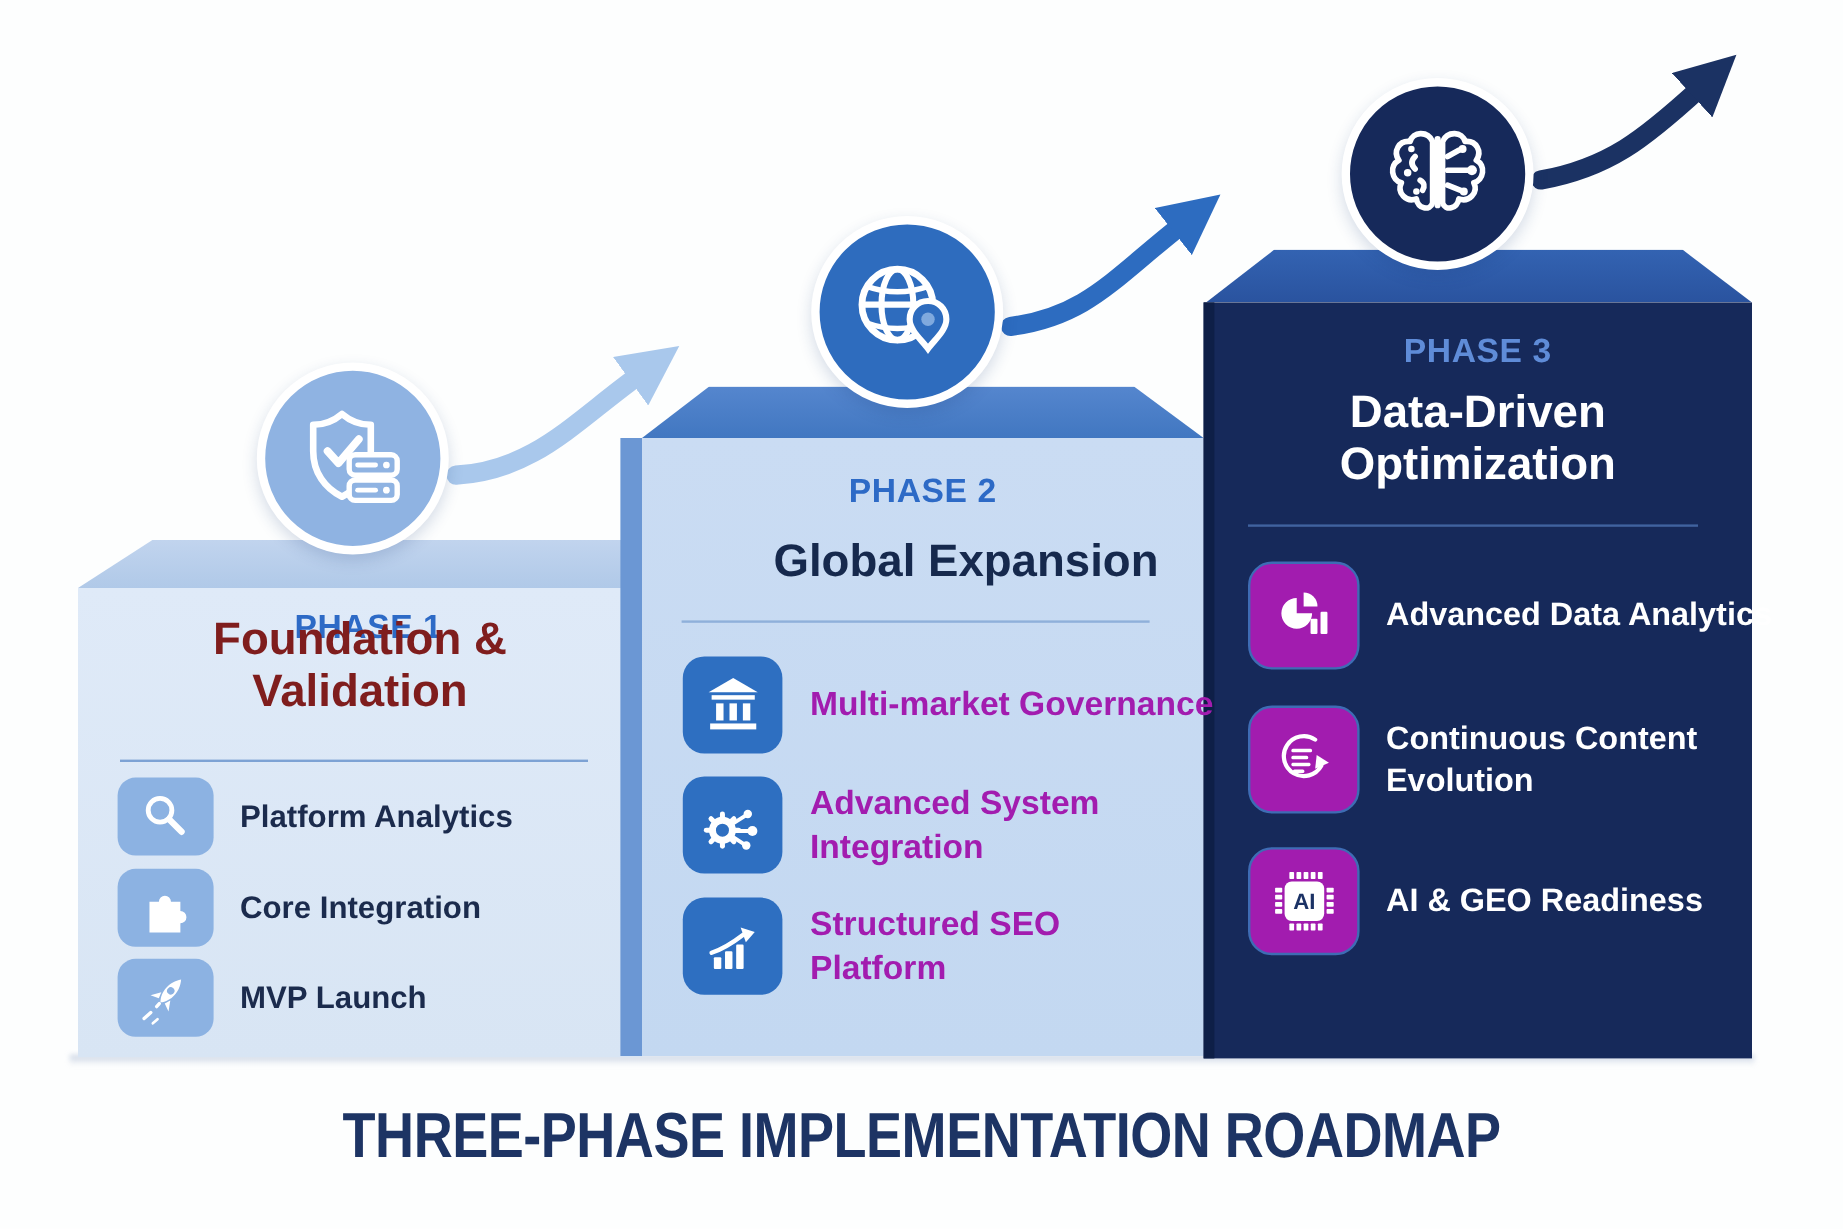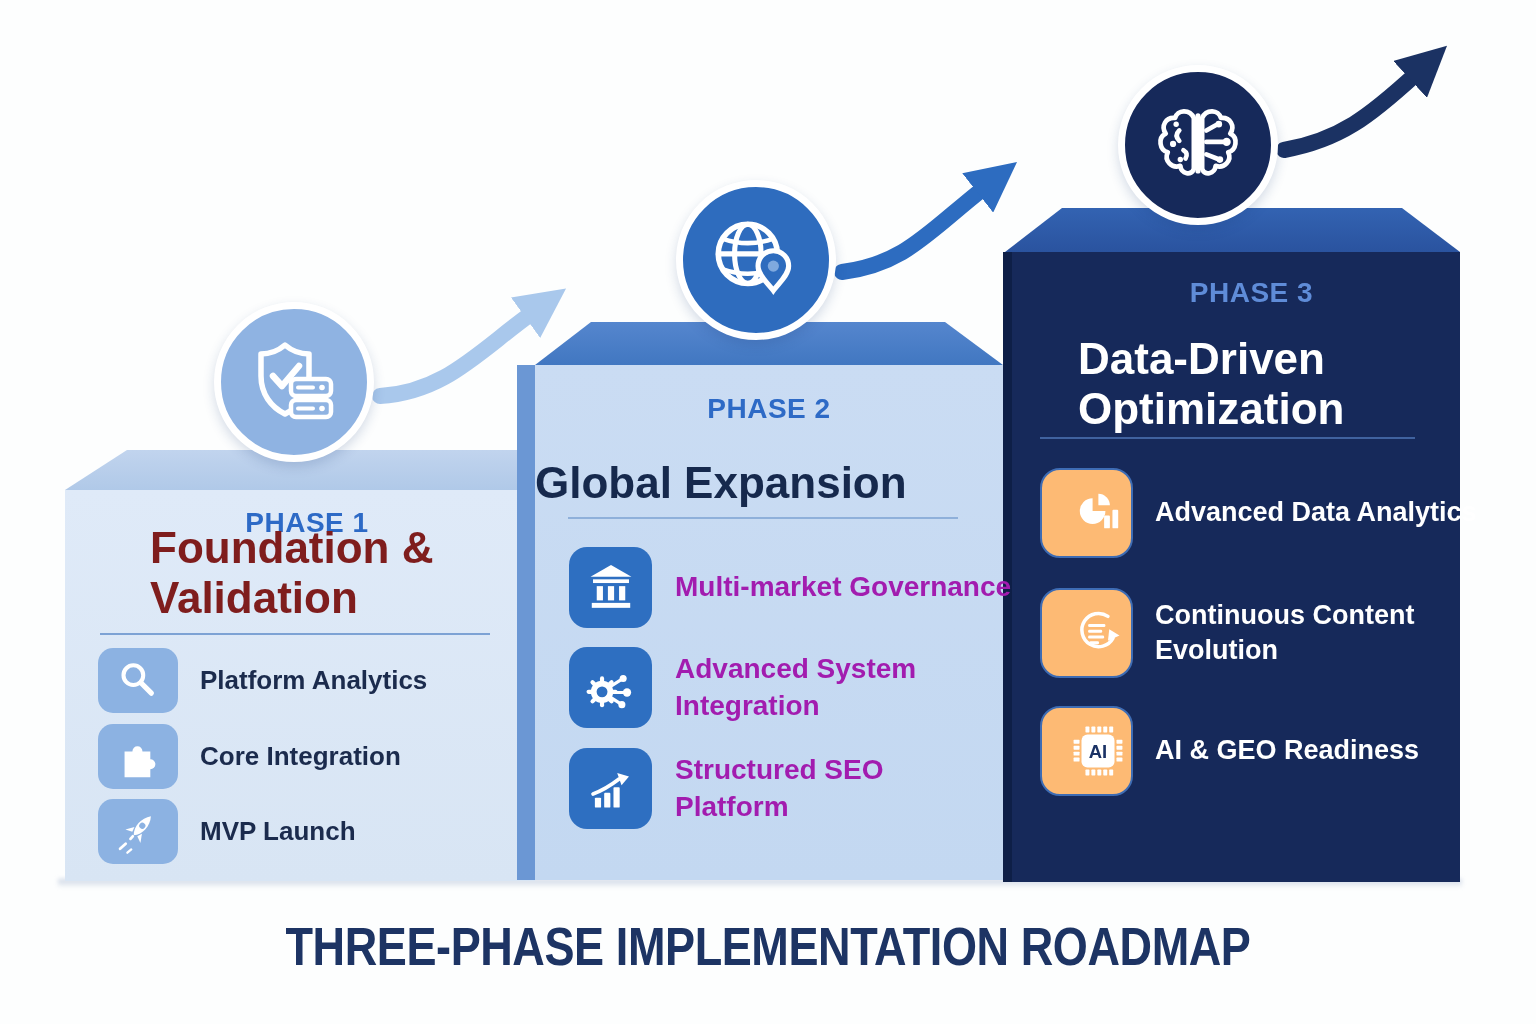--- a/index.html
+++ b/index.html
@@ -26,37 +26,37 @@
   .facet3{left:1003px;top:208px;width:457px;height:44px;z-index:4;
           background:linear-gradient(180deg,#3363b2,#2a539f);
           clip-path:polygon(59px 0,399px 0,457px 44px,2px 44px);}
   .face3{left:1003px;top:252px;width:457px;height:630px;z-index:4;background:#16295a;}
   .face3::before{content:"";position:absolute;left:0;top:0;width:9px;height:100%;background:#0e1f47;}
 
   
   .p-label{z-index:6;text-align:center;font-weight:700;font-size:28px;letter-spacing:.5px;}
   .p1-label{left:65px;width:484px;top:507px;color:#2d6ac6;}
   .p2-label{left:535px;width:468px;top:393px;color:#2d6ac6;}
-  .p3-label{left:1003px;width:457px;top:277px;color:#5f8cd8;margin-left:20px;}
-  .p-title{z-index:6;text-align:left;font-weight:700;font-size:44px;line-height:1.13;white-space:pre-line;margin-top:11px;}
+  .p3-label{left:1003px;width:457px;top:277px;color:#5f8cd8;}
+  .p-title{z-index:6;text-align:center;font-weight:700;font-size:38px;line-height:1.13;white-space:pre-line;}
   .p1-title{left:150px;width:300px;top:512px;color:#7f1d1d;}
   .p2-title{left:535px;width:540px;top:447px;color:#16294d;}
   .p3-title{left:1078px;width:307px;top:323px;color:#ffffff;}
   .divider{z-index:6;height:2px;}
   .d1{left:100px;top:633px;width:390px;background:#7da2d4;}
   .d2{left:568px;top:517px;width:390px;background:#8fb0da;}
   .d3{left:1040px;top:437px;width:375px;background:#40629f;height:1.5px;}
 
   
   .row{z-index:6;display:flex;align-items:center;}
   .tile{flex:0 0 auto;display:flex;align-items:center;justify-content:center;}
   .t1{width:80px;height:65px;border-radius:15px;background:#8cb2e2;margin-right:22px;}
   .t2{width:83px;height:81px;border-radius:18px;background:#2e6fc1;margin-right:23px;}
-  .t3{width:93px;height:90px;border-radius:20px;background:#fdba74;border:2px solid #3e6cb4;
-      box-sizing:border-box;margin-right:22px;justify-content:flex-end;}
+  .t3{width:93px;height:90px;border-radius:20px;background:#a21caf;border:2px solid #3e6cb4;
+      box-sizing:border-box;margin-right:22px;}
   .itext{font-weight:700;white-space:pre-line;line-height:1.3;}
   .it1{font-size:26px;color:#1b2b4d;}
   .it2{font-size:28px;color:#a21caf;}
   .it3{font-size:27px;color:#ffffff;}
   .r1a{left:98px;top:648px;}  .r1b{left:98px;top:724px;}  .r1c{left:98px;top:799px;}
   .r2a{left:569px;top:547px;} .r2b{left:569px;top:647px;} .r2c{left:569px;top:748px;}
   .r3a{left:1040px;top:468px;}.r3b{left:1040px;top:588px;}.r3c{left:1040px;top:706px;}
   .tile svg{display:block;}
 
   

